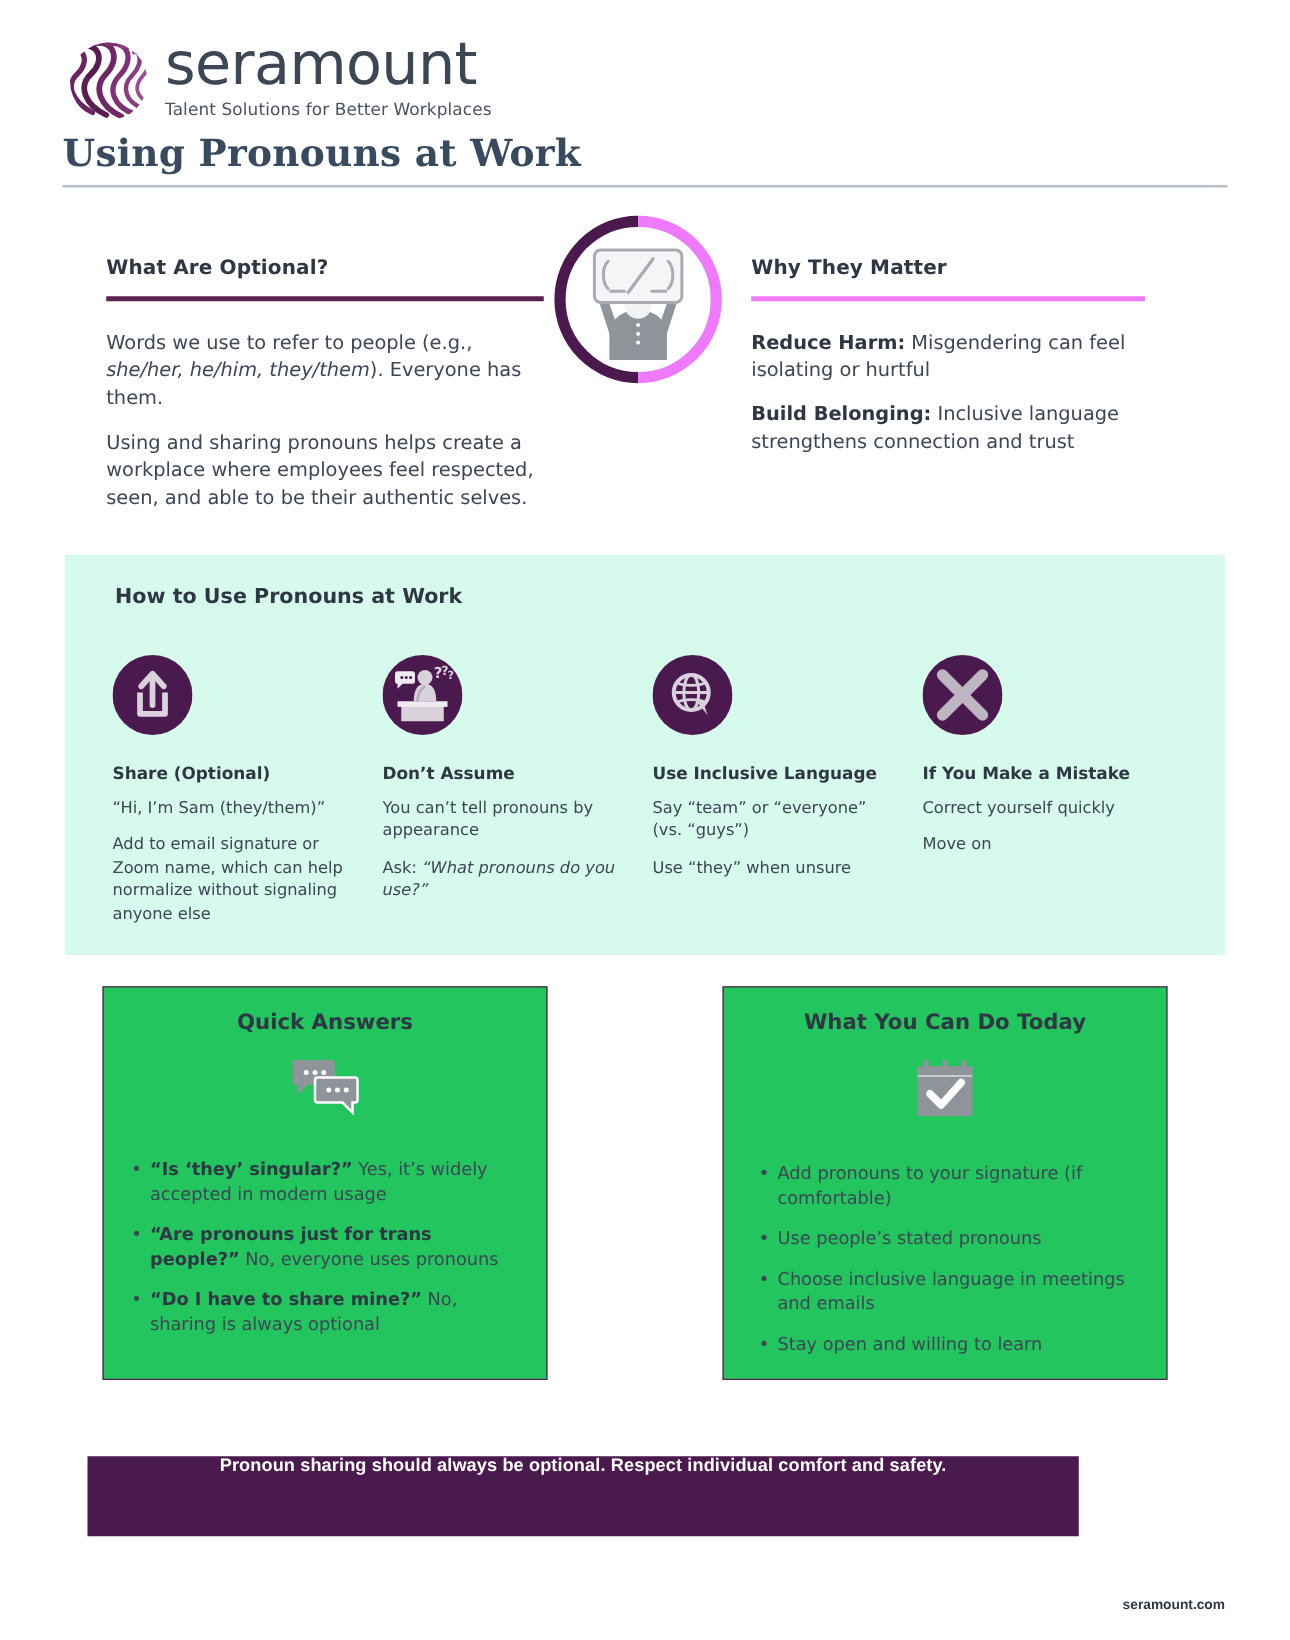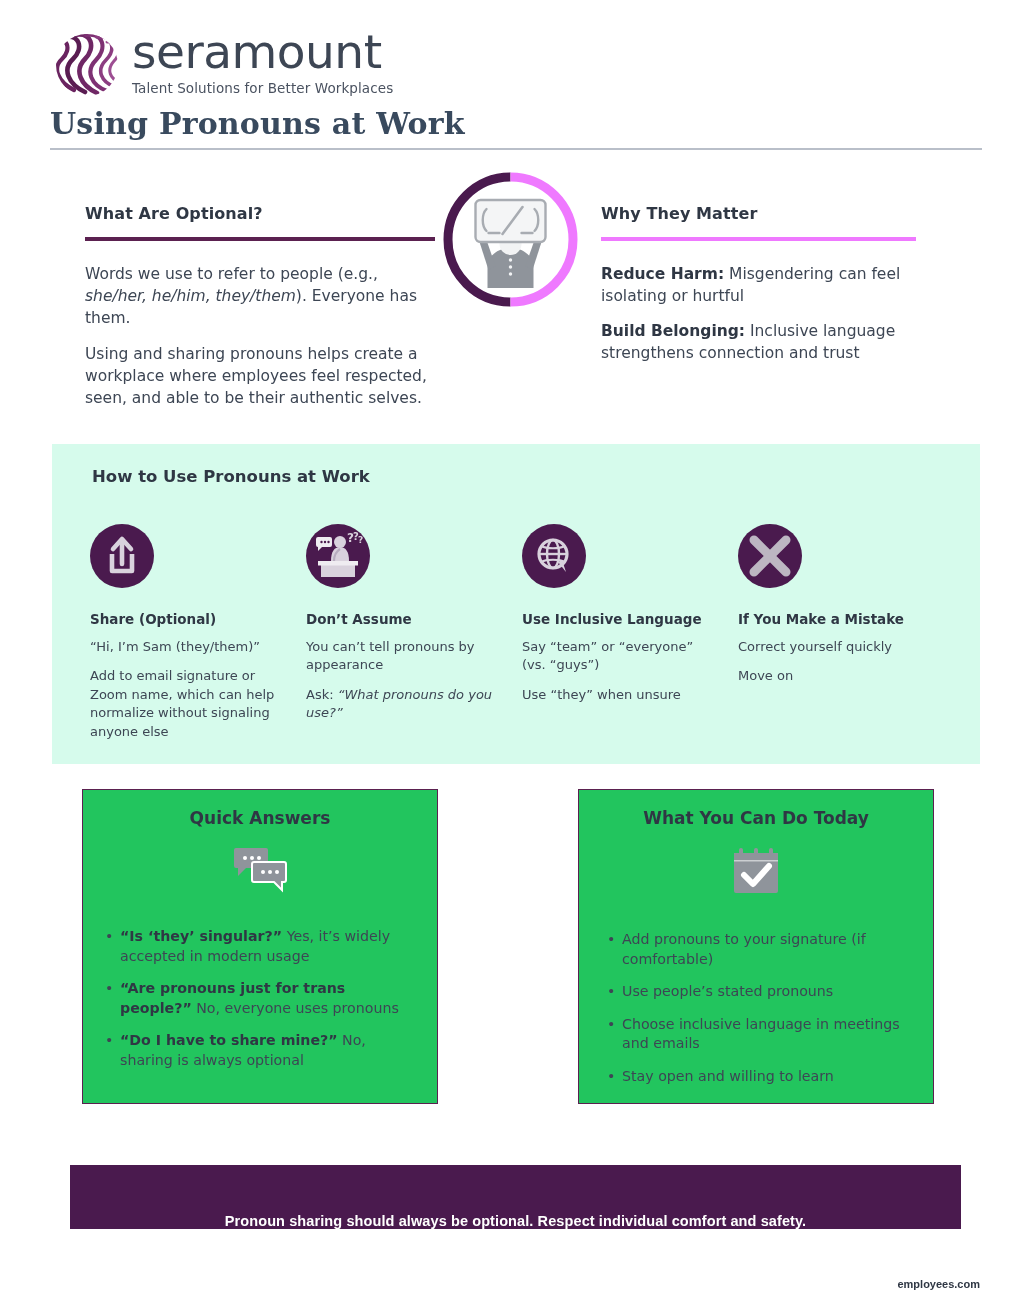--- a/index.html
+++ b/index.html
@@ -86,22 +86,22 @@
   .box-list { margin: 28px 20px 0 22px; }
   .box-left .box-list { margin-top: 31px; }
   .box-right .box-list { margin-top: 34px; margin-left: 28px; }
   .bullet-row { display: flex; margin-bottom: 13px; font-size: 14.2px; line-height: 1.38; }
   .bullet-dot { flex: none; width: 15px; color: #3d4654; }
   .bullet-txt { flex: 1; color: #3d4654; }
   .bullet-txt strong { font-weight: bold; color: #2f3744; }
 
   
   .banner {
-    position: absolute; left: 70px; top: 1165px; width: 891px; height: 64px;
-    background: #4a1a4e; display: flex; align-items: flex-end; justify-content: center;
+    position: absolute; left: 70px; top: 1165px; width: 793px; height: 64px;
+    background: #4a1a4e; display: flex; align-items: flex-start; justify-content: center;
   }
   .banner-txt {
     color: #ffffff; font-size: 14.5px; font-weight: bold;
     font-family: "Liberation Sans Narrow", "Liberation Sans", sans-serif;
     letter-spacing: 0.1px;
   }
 
   
   .footer-copy {
     position: absolute; left: 52px; top: 1278px; font-size: 11px; color: #4a5260;
@@ -348,15 +348,15 @@
         <span class="bullet-txt">Stay open and willing to learn</span>
       </div>
     </div>
   </div>
 
   <div class="banner">
     <span class="banner-txt">Pronoun sharing should always be optional. Respect individual comfort and safety.</span>
   </div>
 
   <div class="footer-copy">©2026 by EAB. All Rights Reserved.</div>
-  <div class="footer-site">employees.com</div>
+  <div class="footer-site">seramount.com</div>
 
 </div>
 
 </body></html>

